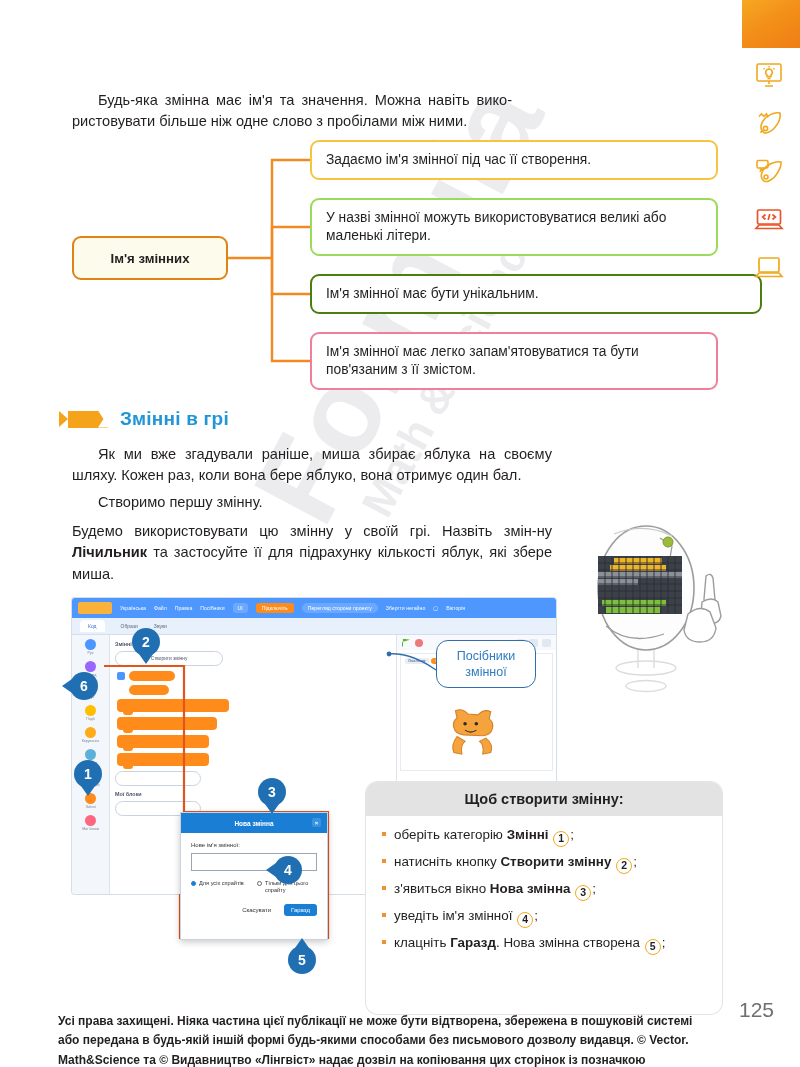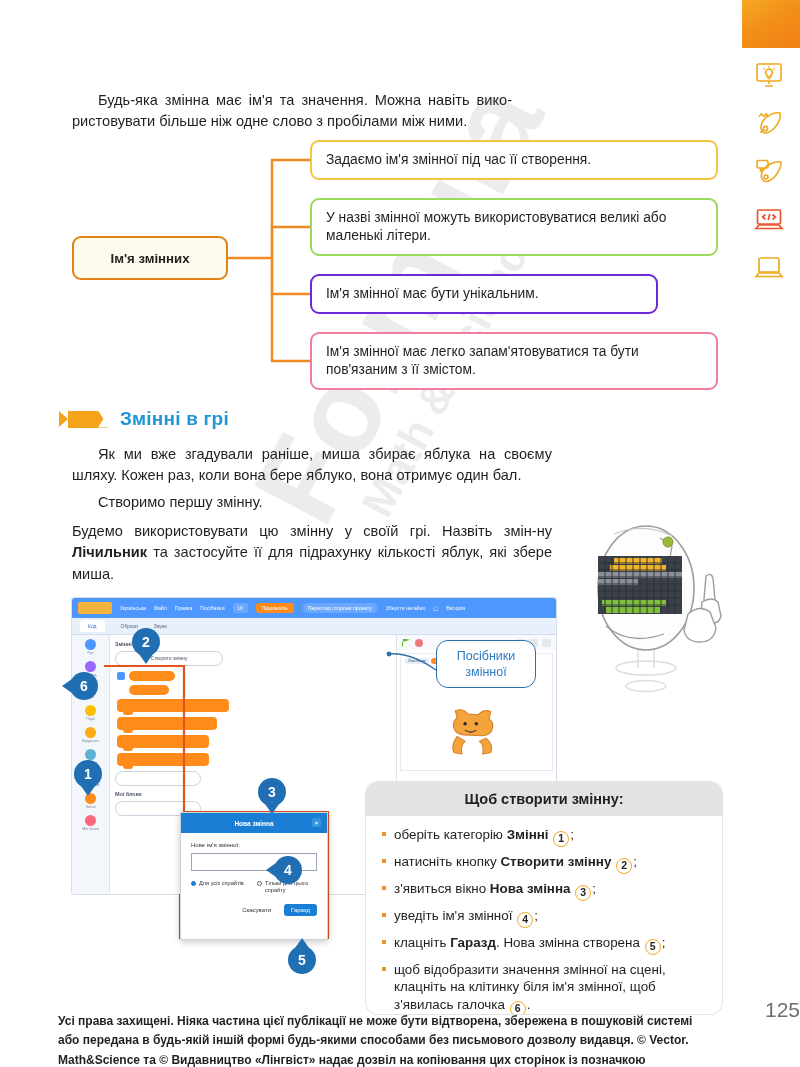--- a/index.html
+++ b/index.html
@@ -73,21 +73,21 @@
     display: flex; align-items: center; justify-content: center;
     font-size: 13.2px; font-weight: bold; color: #231f20;
   }
   .mm-box {
     position: absolute; left: 238px; border-radius: 9px; background: #fff;
     display: flex; align-items: center; padding: 7px 14px;
     font-size: 13.8px; color: #231f20; line-height: 1.33;
   }
   .mm-1 { top: 0px;   width: 408px; height: 40px; border: 2px solid #f5c542; }
   .mm-2 { top: 58px;  width: 408px; height: 58px; border: 2px solid #9ada5c; }
-  .mm-3 { top: 134px; width: 348px; height: 40px; border: 2px solid #6d28d9; }
+  .mm-3 { top: 134px; width: 452px; height: 40px; border: 2px solid #4d7c0f; }
   .mm-4 { top: 192px; width: 408px; height: 58px; border: 2px solid #ef7f9b; }
   .mm-lines { position: absolute; left: 0; top: 0; width: 660px; height: 252px; }
 
   
   .scratch {
     position: absolute; left: 72px; top: 598px; width: 484px; height: 296px;
     z-index: 2; background: #eef2f7; border-radius: 3px;
     box-shadow: 0 0 0 1px #d5dde6;
     overflow: hidden; filter: blur(0.35px);
   }
@@ -217,21 +217,21 @@
 
   
   .robot { position:absolute; left:584px; top:518px; width:180px; height:200px; z-index:4;}
 
   
   .footer {
     position:absolute; left:58px; top:1012px; width:650px;
     font-size:12px; line-height:1.62; color:#231f20; z-index:7;font-weight:bold;
   }
   .page-num {
-    position:absolute; right:0; top:998px; font-size:21px; color:#6f6f6f; z-index:7;
+    position:absolute; right:26px; top:998px; font-size:21px; color:#6f6f6f; z-index:7;
   }
 </style>
 </head>
 <body>
 
 <div class="page">
 
   <div class="watermark">
     <span>Formula</span>
     <span class="wm2">Math &amp; Science</span>
@@ -508,22 +508,19 @@
       <div class="instr-item">
         <span>з'явиться вікно </span><b>Нова змінна</b>
         <span class="num">3</span><span>;</span>
       </div>
       <div class="instr-item">
         <span>уведіть ім'я змінної </span><span class="num">4</span><span>;</span>
       </div>
       <div class="instr-item">
         <span>клацніть </span><b>Гаразд</b><span>. Нова змінна створена </span><span class="num">5</span><span>;</span>
       </div>
-      <div class="instr-item">
-        <span>щоб відобразити значення змінної на сцені, клацніть на клітинку біля ім'я змінної, щоб з'явилась галочка </span><span class="num">6</span><span>.</span>
-      </div>
     </div>
   </div>
 
   <div class="footer">Усі права захищені. Ніяка частина цієї публікації не може бути відтворена, збережена в пошуковій системі або передана в будь-якій іншій формі будь-якими способами без письмового дозволу видавця. © Vector. Math&amp;Science та © Видавництво «Лінгвіст» надає дозвіл на копіювання цих сторінок із позначкою «фотокопія» для вчителів, які працюють за виданнями видавництва «Лінгвіст». За жодних обставин ніяка частина цього матеріалу не може бути скопійована для перепродажу або для іншого використання.</div>
   <div class="page-num">125</div>
 
 </div>
 
 </body></html>

